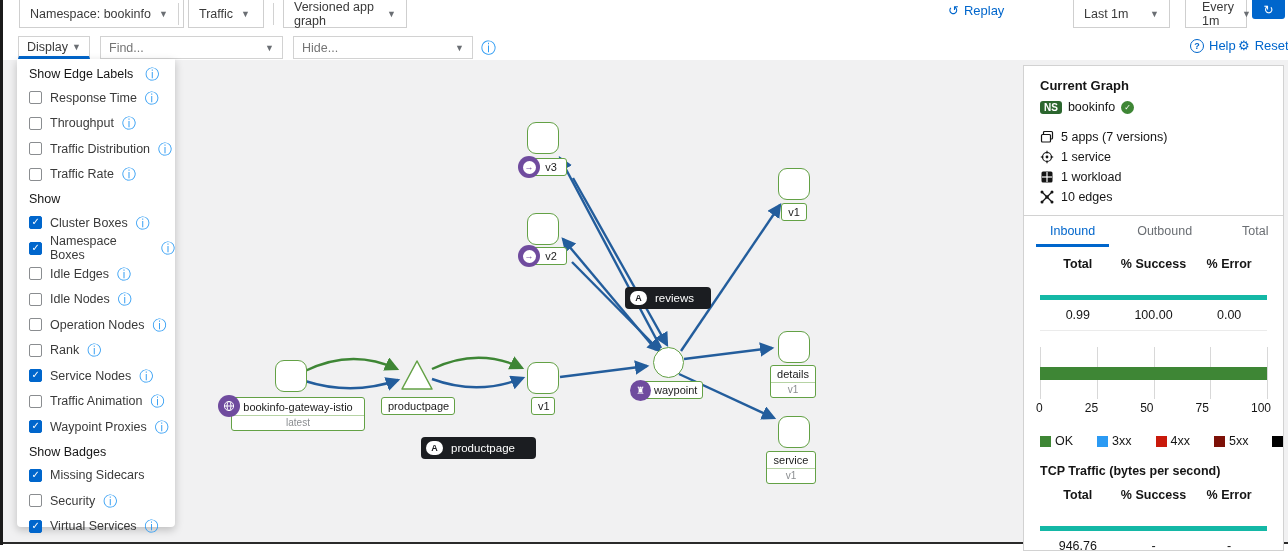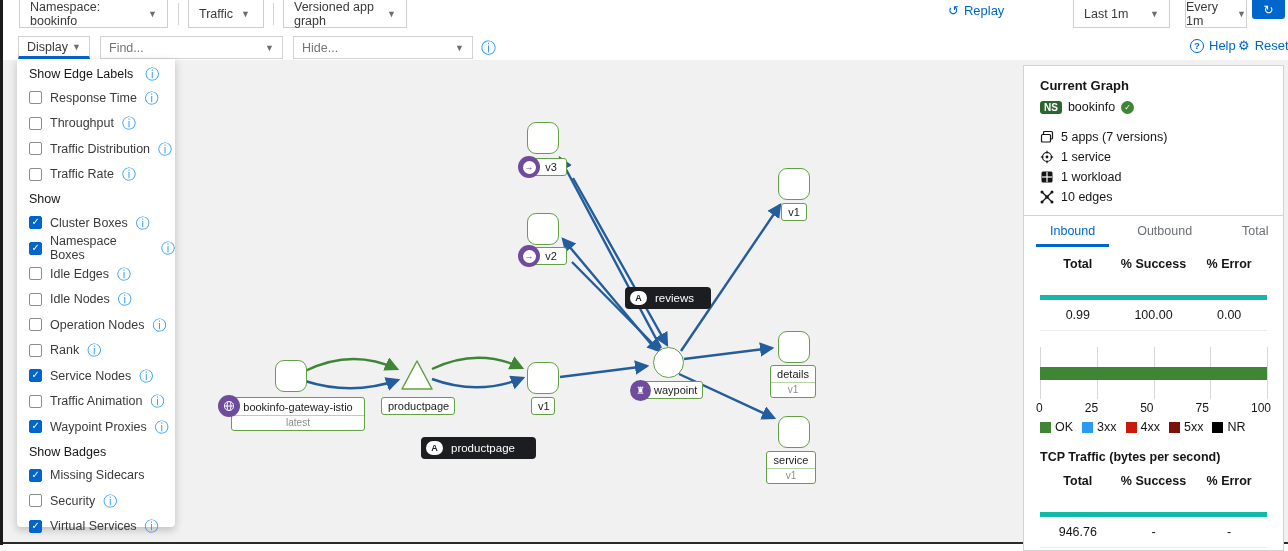--- a/index.html
+++ b/index.html
@@ -78,36 +78,36 @@
   .tab { padding:8px 14px 6px; color:#6a6e73; cursor:pointer; border-bottom:3px solid transparent; }
   .tab.active { color:#0066cc; border-bottom-color:#0066cc; }
   .sp-section-title { font-weight:bold; margin-top:14px; }
   .t3 { display:grid; grid-template-columns:1fr 1fr 1fr; text-align:center; }
   .t3.hdr { font-weight:bold; margin-top:10px; }
   .t3.val { padding:8px 0; border-top:5px solid #14b8a6; border-bottom:1px solid #ebebeb; margin-top:24px; }
   #mini-chart { position:relative; height:52px; margin:16px 0 2px; }
   .gridline { position:absolute; top:0; bottom:0; width:1px; background:#d8d8d8; }
   #chart-bar { position:absolute; left:0; top:20px; height:13px; width:100%; }
   .xticks { display:flex; justify-content:space-between; font-size:12px; color:#151515; margin:2px -4px 0; }
-  .legend { display:flex; gap:9px; margin-top:5px; align-items:center; }
+  .legend { display:flex; gap:24px; margin-top:19px; align-items:center; }
   .legend-item { display:flex; gap:4px; align-items:center; font-size:12.5px; }
   .swatch { width:11px; height:11px; display:inline-block; }
 
   .stat-ico { width:14px; height:14px; flex:0 0 auto; }
 </style>
 </head>
 <body>
 
 <div class="abs" id="win-border-left"></div>
 <div class="abs" id="win-border-bottom"></div>
 
 <div class="abs" id="canvas"></div>
 
 <div class="abs" id="toolbar">
-  <div class="tb-select" style="left:19px; width:149px;">
+  <div class="tb-select" style="left:19px; width:165px;">
     <span>Namespace: bookinfo</span>
     <span class="caret">▼</span>
   </div>
   <div class="tb-divider" style="left:178px;"></div>
   <div class="tb-select" style="left:188px; width:76px;">
     <span>Traffic</span>
     <span class="caret">▼</span>
   </div>
   <div class="tb-divider" style="left:273px;"></div>
   <div class="tb-select" style="left:283px; width:124px;">
@@ -116,21 +116,21 @@
   </div>
 
   <div class="abs link-blue" style="left:948px; top:3px;">
     <span>↺</span>
     <span>Replay</span>
   </div>
   <div class="tb-select" style="left:1073px; width:97px;">
     <span>Last 1m</span>
     <span class="caret" style="margin-left:auto">▼</span>
   </div>
-  <div class="tb-select" style="left:1185px; width:62px; padding:0 0;">
+  <div class="tb-select" style="left:1185px; width:62px; padding:0 16px;">
     <span>Every 1m</span>
     <span class="caret" style="margin-left:auto">▼</span>
   </div>
   <button class="abs" id="refresh-btn">
     <span>↻</span>
   </button>
 
   <div class="row2-box" id="display-btn">
     <span>Display</span>
     <span class="caret">▼</span>

